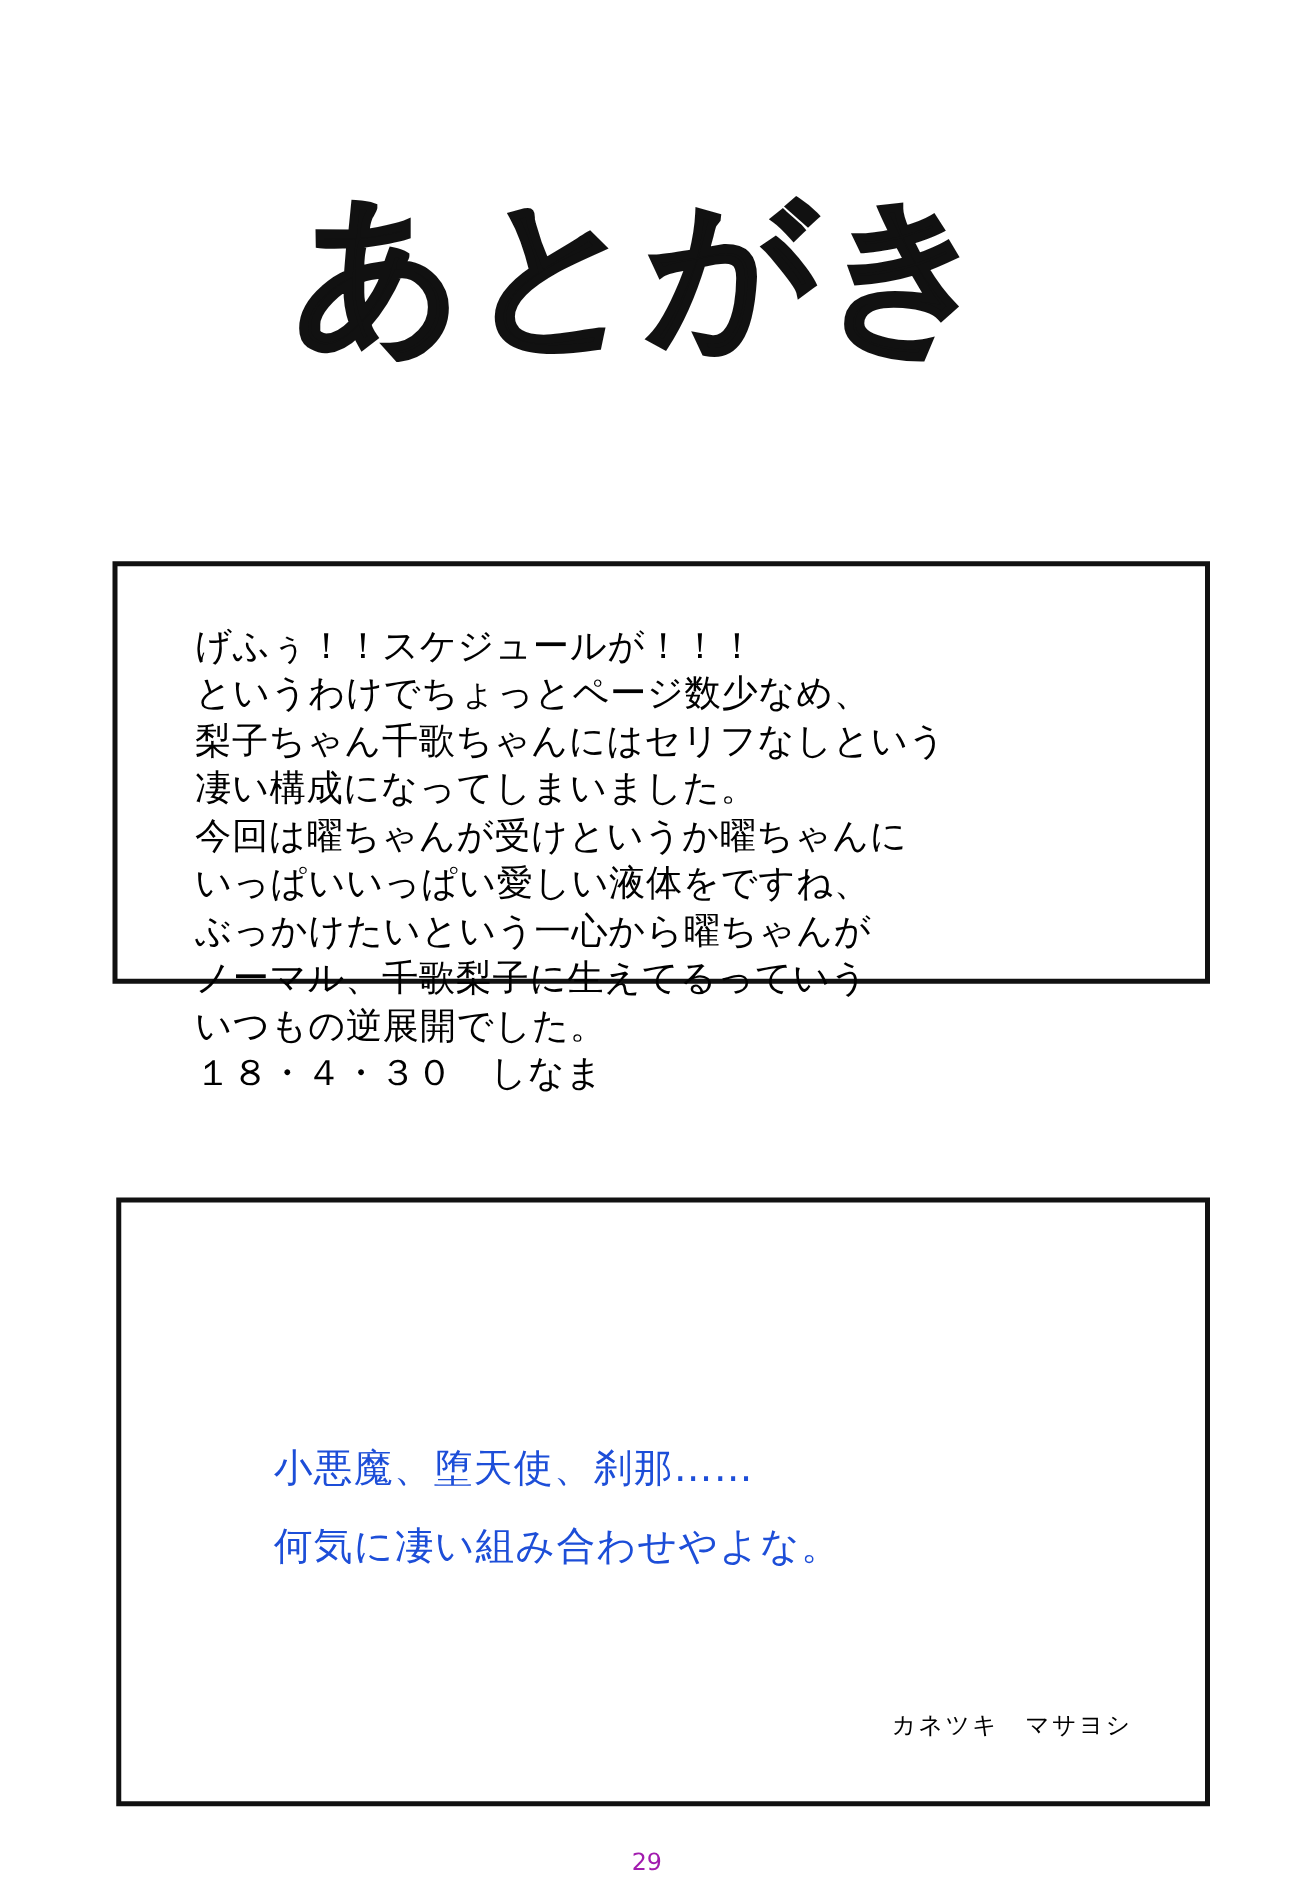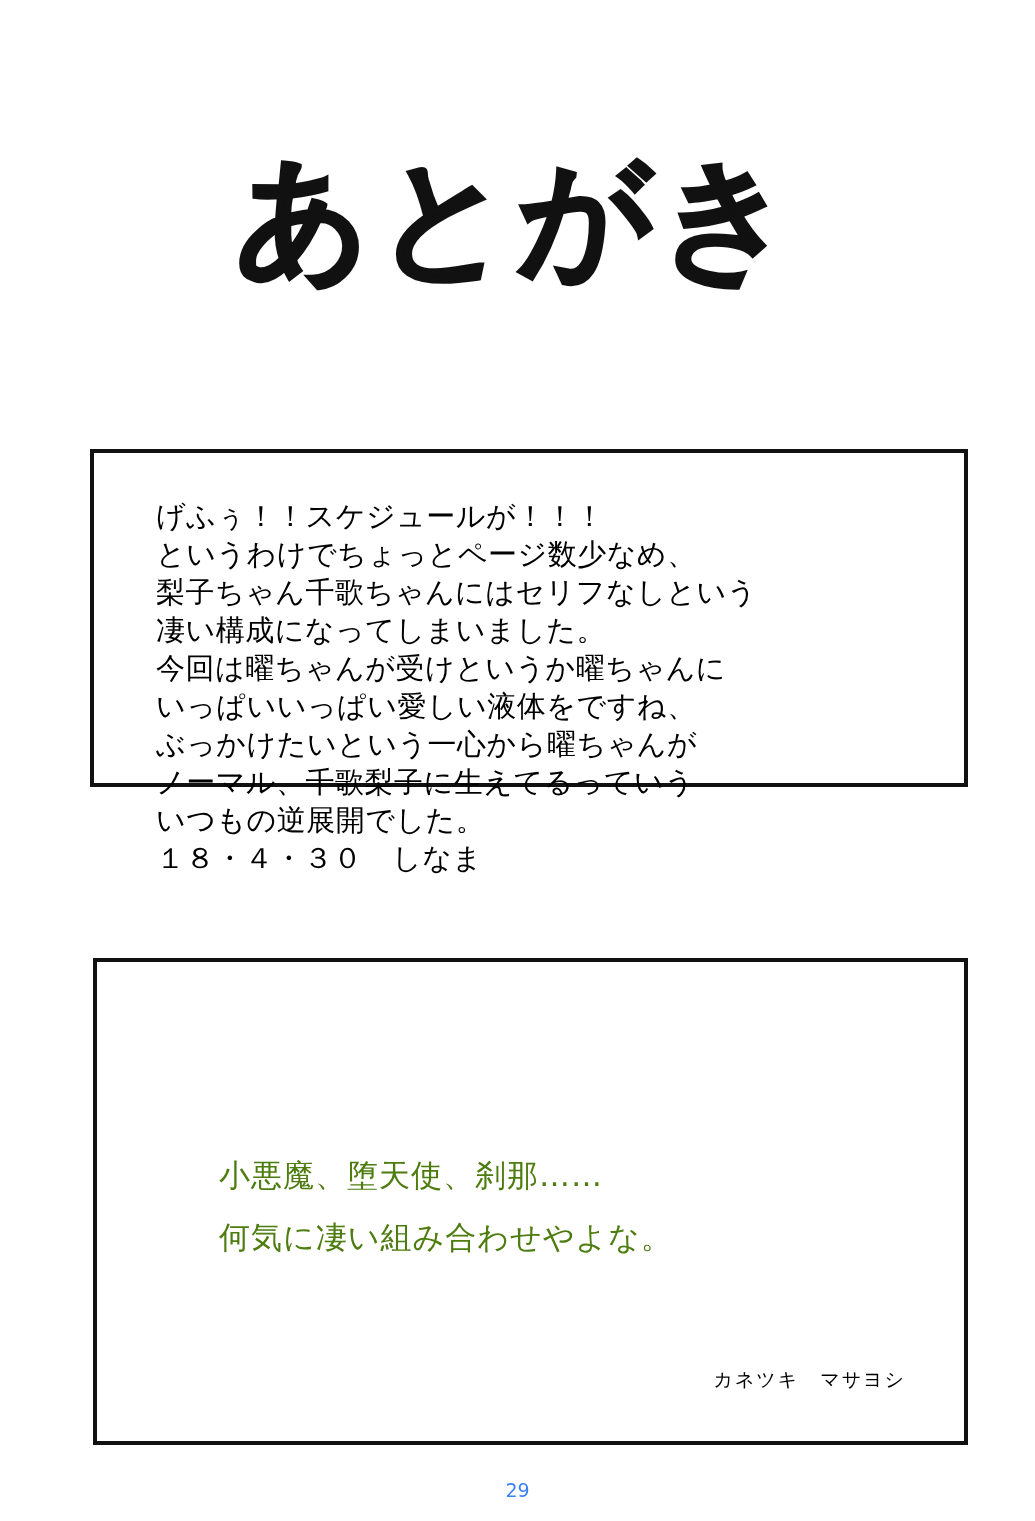--- a/index.html
+++ b/index.html
@@ -76,21 +76,21 @@
 
   .comment-lines {
     position: absolute;
     left: 122px;
     top: 182px;
     font-family: "DejaVu Sans", sans-serif;
     font-size: 31px;
     line-height: 62px;
     letter-spacing: 1px;
     white-space: pre-line;
-    color: #4d7c0f;
+    color: #1d4ed8;
   }
 
   .signature {
     position: absolute;
     right: 58px;
     bottom: 48px;
     font-family: "DejaVu Sans", sans-serif;
     font-size: 19px;
     letter-spacing: 2px;
     color: #000000;
@@ -98,21 +98,21 @@
   }
 
   .page-number {
     position: absolute;
     left: 0;
     width: 1035px;
     top: 1479px;
     text-align: center;
     font-family: "DejaVu Sans", sans-serif;
     font-size: 19px;
-    color: #3b82f6;
+    color: #a21caf;
   }
 </style>
 </head>
 <body>
 
 <div class="page">
 
   <div class="title">あとがき</div>
 
   <div class="box" id="afterword-box">

